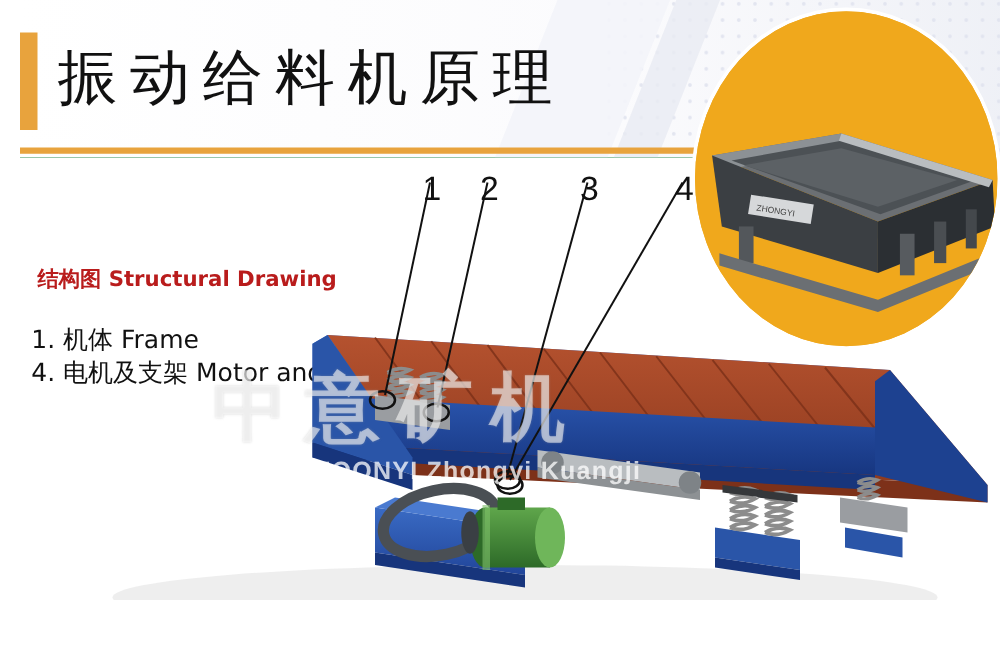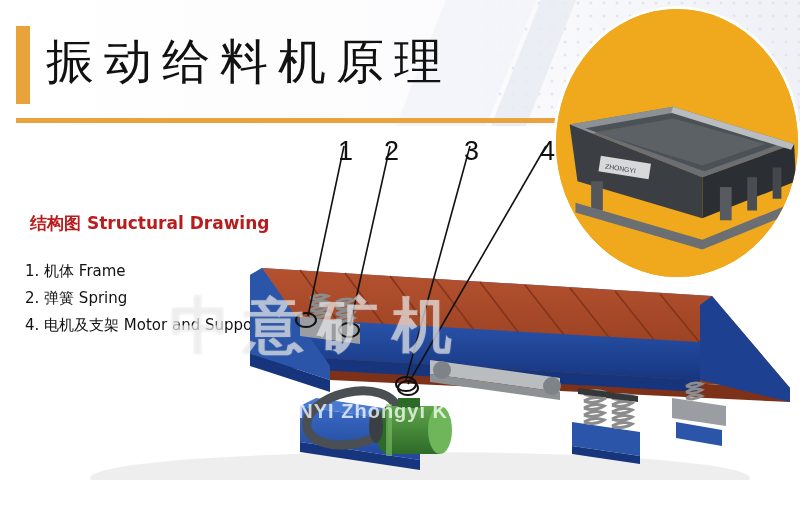--- a/index.html
+++ b/index.html
@@ -53,21 +53,21 @@
 
   
   .legend-title{
     position:absolute;left:30px;top:212px;
     font-size:17px;color:#b91c1c;font-weight:bold;
     font-family:"DejaVu Sans","Liberation Sans",sans-serif;
     white-space:nowrap;
   }
   .legend-list{
     position:absolute;left:25px;top:258px;
-    font-size:15px;color:#111;line-height:27px;
+    font-size:20px;color:#111;line-height:27px;
     font-family:"DejaVu Sans","Liberation Sans",sans-serif;
   }
   .legend-list div{white-space:nowrap;}
 
   
   .callout-num{
     position:absolute;
     font-size:27px;color:#111;
     font-family:"Liberation Sans",sans-serif;
   }
@@ -79,21 +79,21 @@
   }
   .wm-cn{
     position:absolute;left:170px;top:286px;
     font-size:60px;color:rgba(255,255,255,0.55);
     font-family:"DejaVu Sans","Liberation Sans",sans-serif;
     letter-spacing:14px;font-weight:bold;
     text-shadow:0 0 2px rgba(160,160,160,0.4);
     white-space:nowrap;
   }
   .wm-en{
-    position:absolute;left:252px;top:400px;
+    position:absolute;left:252px;top:366px;
     font-size:20px;color:rgba(255,255,255,0.75);
     font-family:"Liberation Sans",sans-serif;
     letter-spacing:1px;font-weight:bold;
     white-space:nowrap;
   }
   .bottom-fade{
     position:absolute;left:0;top:480px;width:800px;height:46px;
     background:#ffffff;
   }
 </style>
@@ -154,24 +154,20 @@
     </svg>
   </div>
 
   <div class="legend-title">结构图 Structural Drawing</div>
   <div class="legend-list">
     <div>
       <span>1.</span>
       <span>机体 Frame</span>
     </div>
     <div>
-      <span>2.</span>
-      <span>弹簧  Spring</span>
-    </div>
-    <div>
       <span>4.</span>
       <span>电机及支架  Motor and Support</span>
     </div>
   </div>
 
   <svg style="position:absolute;left:0;top:130px;width:800px;height:396px;" viewBox="0 0 800 396">
     <defs>
       <linearGradient id="troughGrad" x1="0" y1="0" x2="0" y2="1">
         <stop offset="0%" stop-color="#b5522f"></stop>
         <stop offset="100%" stop-color="#8e3a1e"></stop>

